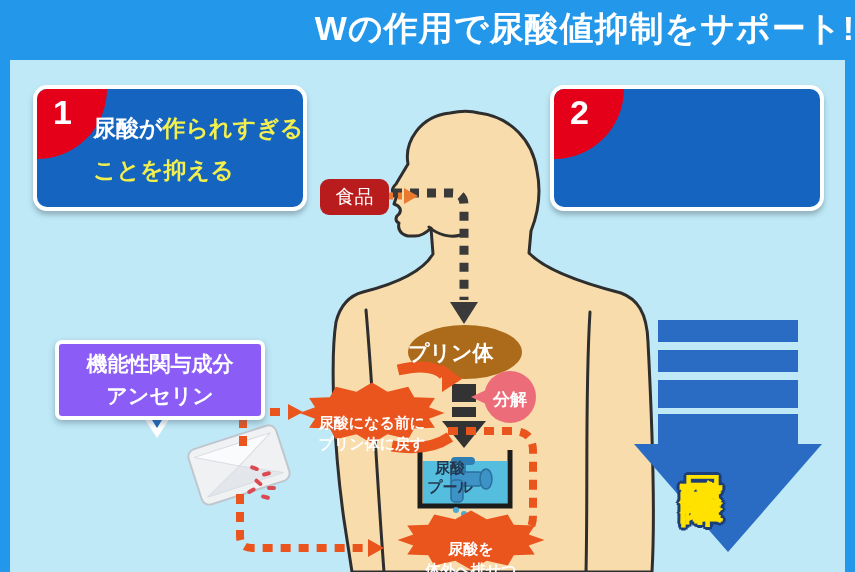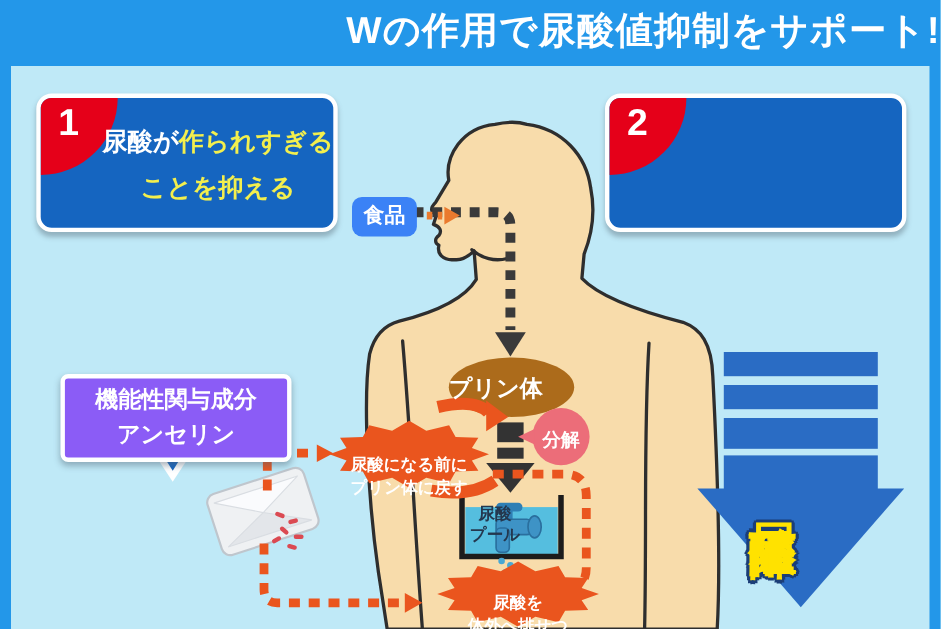--- a/index.html
+++ b/index.html
@@ -23,27 +23,27 @@
     width:266px;height:118px;background:#1565c0;border:4px solid #ffffff;
     border-radius:14px;box-shadow:0 4px 5px rgba(90,110,125,.45);z-index:4;overflow:hidden;
   }
   #point-box-1{left:33px;top:85px;}
   #point-box-2{left:550px;top:85px;}
   .wedge{
     position:absolute;left:0;top:0;width:70px;height:70px;background:#e50019;
     border-bottom-right-radius:100%;
   }
   .point-number{position:absolute;left:16px;top:4px;color:#fff;font-size:34px;font-weight:800;}
-  .point-text{position:absolute;left:56px;top:18px;font-size:23px;font-weight:800;line-height:42px;white-space:nowrap;text-align:center;}
+  .point-text{position:absolute;left:56px;top:18px;font-size:23px;font-weight:800;line-height:42px;white-space:nowrap;}
   .tw{color:#ffffff;}
   .ty{color:#f3ef4d;}
   
   #food-label{
-    left:320px;top:179px;width:59px;height:36px;background:#3b82f6;border-radius:9px;
-    color:#fff;font-size:19px;font-weight:700;text-align:center;line-height:36px;z-index:3;
+    left:320px;top:179px;width:69px;height:36px;background:#b91c1c;border-radius:9px;
+    color:#fff;font-size:19px;font-weight:400;text-align:center;line-height:36px;z-index:3;
   }
   
   #purine-label{left:408px;top:339px;width:114px;text-align:left;color:#fff;font-size:21px;font-weight:800;z-index:3;}
   #decompose-label{left:484px;top:388px;width:52px;text-align:center;color:#fff;font-size:17px;font-weight:800;z-index:3;}
   #pool-label{left:421px;top:458px;width:58px;text-align:center;color:#24374e;font-size:15px;font-weight:800;line-height:19px;z-index:3;}
   
   #ingredient-box{
     left:55px;top:340px;width:202px;background:#8b5cf6;border:4px solid #fff;border-radius:7px;
     box-shadow:0 3px 6px rgba(80,100,115,.45);color:#fff;font-size:21px;font-weight:800;
     text-align:center;line-height:32px;padding:4px 0;z-index:3;

